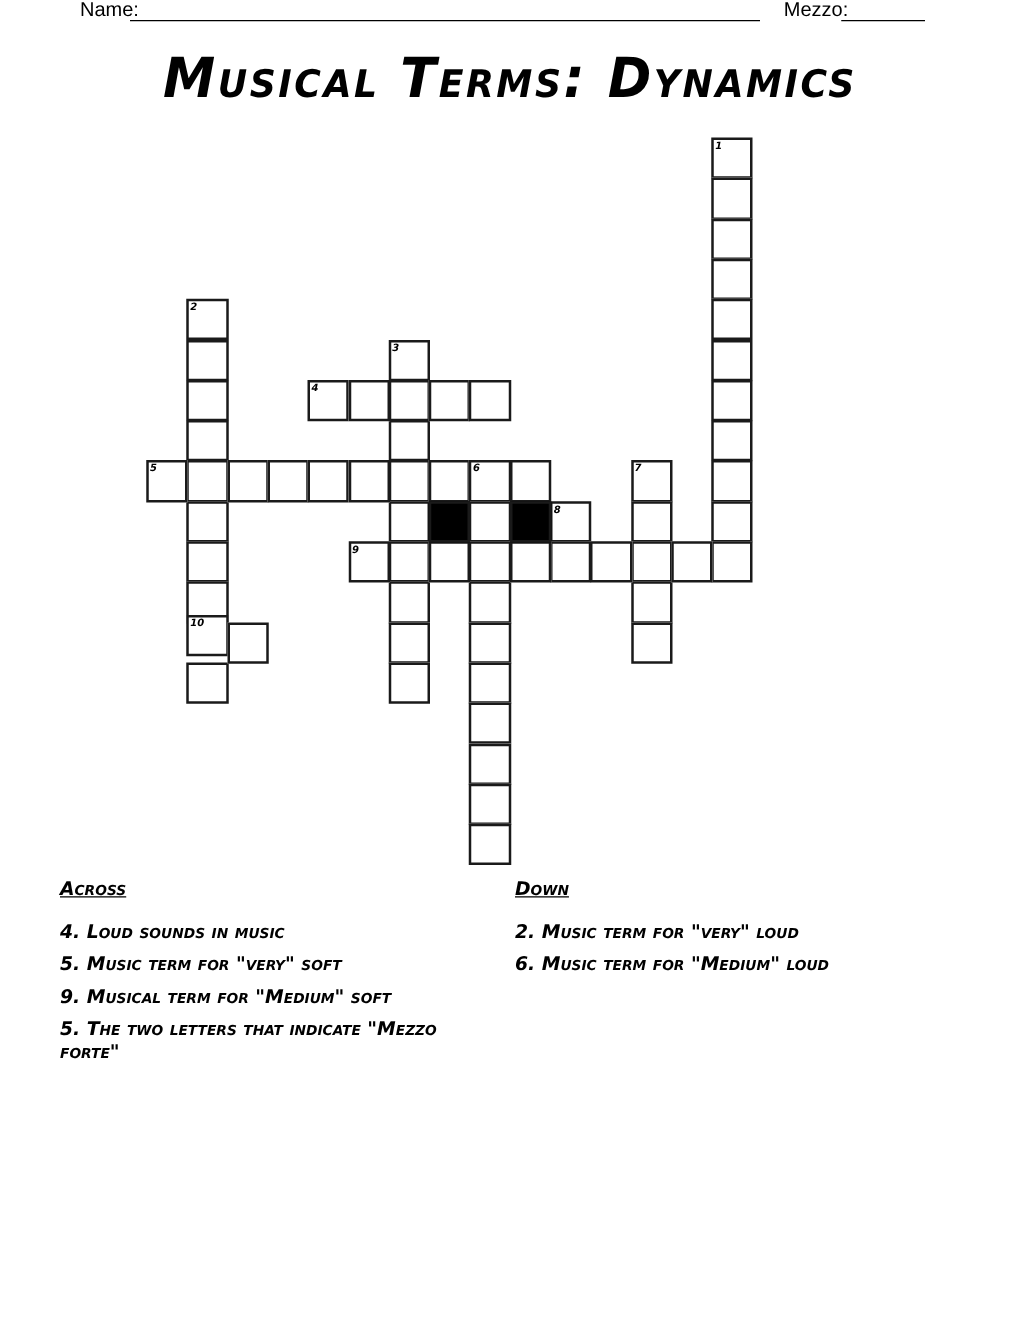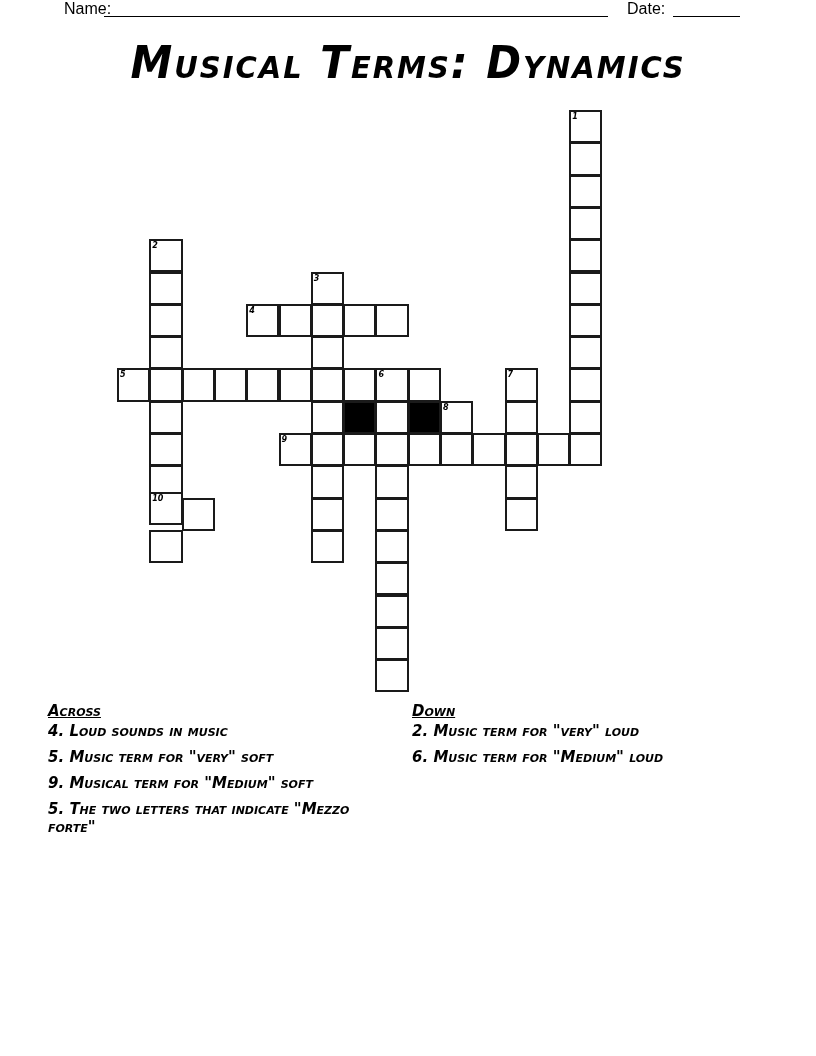--- a/index.html
+++ b/index.html
@@ -6,32 +6,32 @@
   body { width: 816px; height: 1056px; position: relative; overflow: hidden; font-family: "Liberation Sans", sans-serif; color: #000; }
   .header-line { position: absolute; top: 0; left: 48px; width: 700px; height: 20px; font-size: 16px; line-height: 18px; white-space: nowrap; }
   .header-line .lbl { position: absolute; top: 0; }
   .header-line .blank { position: absolute; top: 16px; border-bottom: 1px solid #000; height: 0; }
   .title { position: absolute; top: 38px; left: 0; width: 816px; text-align: center; font-family: "DejaVu Sans", sans-serif; font-weight: bold; font-style: italic; font-size: 42px; letter-spacing: 2px; font-variant: small-caps; transform: scaleY(1.05); }
   .grid { position: absolute; left: 0; top: 0; width: 816px; height: 700px; }
   .cell { position: absolute; box-sizing: border-box; width: 33.3px; height: 33.3px; border: 2px solid #1a1a1a; background: #fff; }
   .cell.black { background: #000; }
   .cell .num { position: absolute; top: 0; left: 1px; font-size: 8px; font-weight: bold; font-style: italic; line-height: 9px; font-family: "DejaVu Sans", sans-serif; }
   .clues { position: absolute; font-family: "DejaVu Sans", sans-serif; font-weight: bold; font-style: italic; font-variant: small-caps; font-size: 15px; line-height: 18px; }
-  .clues .heading { text-decoration: underline; margin-bottom: 2px; }
+  .clues .heading { text-decoration: underline; margin-bottom: 16px; }
   .clues .clue { margin-bottom: 8px; }
   #clues-across { left: 48px; top: 702px; width: 340px; }
   #clues-down { left: 412px; top: 702px; width: 350px; }
 </style>
 </head>
 <body>
 
 <div class="header-line">
   <span class="lbl" style="left:16px">Name:</span>
   <span class="blank" style="left:56px;width:504px"></span>
-  <span class="lbl" style="left:579px">Date:</span>
+  <span class="lbl" style="left:579px">Mezzo:</span>
   <span class="blank" style="left:625px;width:67px"></span>
 </div>
 
 <div class="title">Musical Terms: Dynamics</div>
 
 <div class="grid" id="crossword-grid">
     <div class="cell" style="left: 569.2px; top: 110px;">
       <span class="num">1</span>
     </div>
     <div class="cell" style="left: 569.2px; top: 142.3px;"></div>

